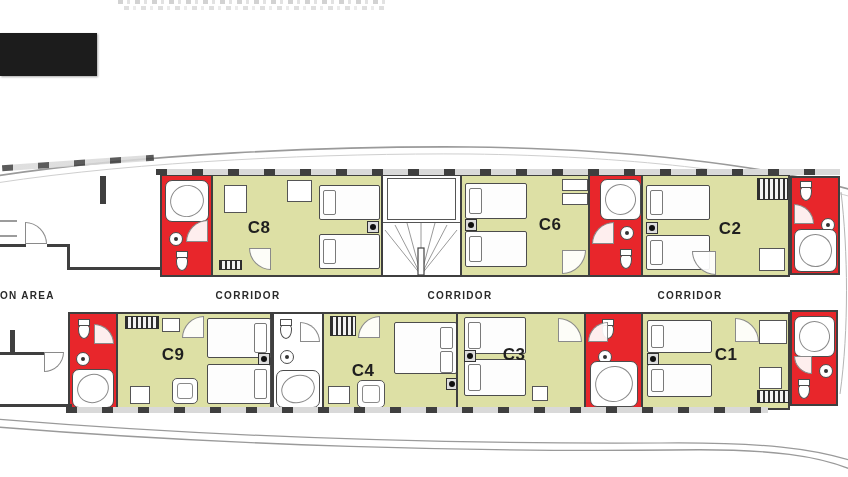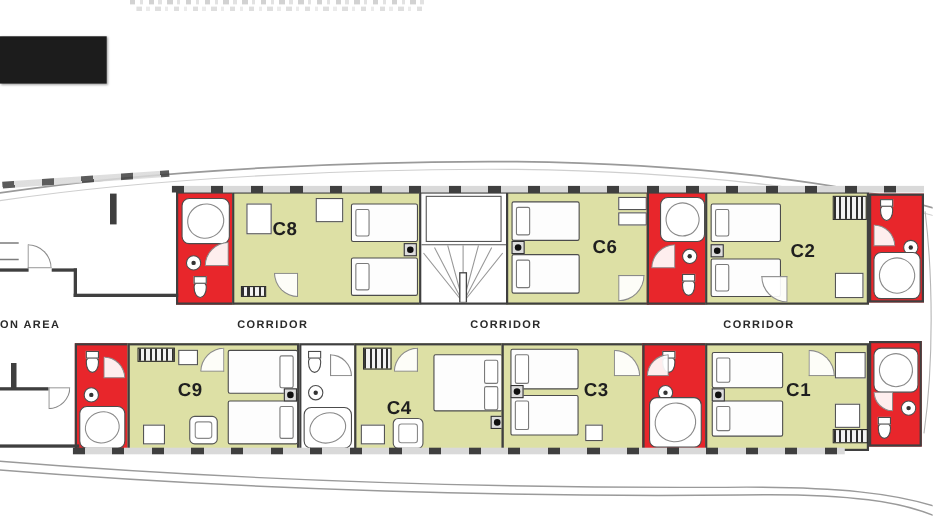--- a/index.html
+++ b/index.html
@@ -223,26 +223,26 @@
     <div class="furn hatch" style="left:114px;top:76px;width:32px;height:13px;"></div>
   </div>
 
   <div class="room bath-red" style="left:790px;top:310px;width:48px;height:96px;">
     <div class="furn tub" style="left:2px;top:4px;width:41px;height:41px;"></div>
     <div class="furn arc bl" style="left:2px;top:44px;width:18px;height:18px;"></div>
     <div class="furn sink" style="left:27px;top:52px;width:14px;height:14px;"></div>
     <div class="furn toilet" style="left:6px;top:72px;width:12px;height:15px;"></div>
   </div>
 
-  <div class="room-label" style="left:233px;top:199px;">C8</div>
+  <div class="room-label" style="left:233px;top:218px;">C8</div>
   <div class="room-label" style="left:524px;top:215px;">C6</div>
   <div class="room-label" style="left:704px;top:219px;">C2</div>
   <div class="room-label" style="left:147px;top:345px;">C9</div>
   <div class="room-label" style="left:337px;top:361px;">C4</div>
-  <div class="room-label" style="left:516px;top:345px;">C3</div>
+  <div class="room-label" style="left:488px;top:345px;">C3</div>
   <div class="room-label" style="left:700px;top:345px;">C1</div>
 
   <div class="small-label" style="left:0;top:290px;width:46px;">ON AREA</div>
   <div class="small-label" style="left:208px;top:290px;width:80px;">CORRIDOR</div>
   <div class="small-label" style="left:420px;top:290px;width:80px;">CORRIDOR</div>
   <div class="small-label" style="left:650px;top:290px;width:80px;">CORRIDOR</div>
 
 </div>
 
 </body></html>

